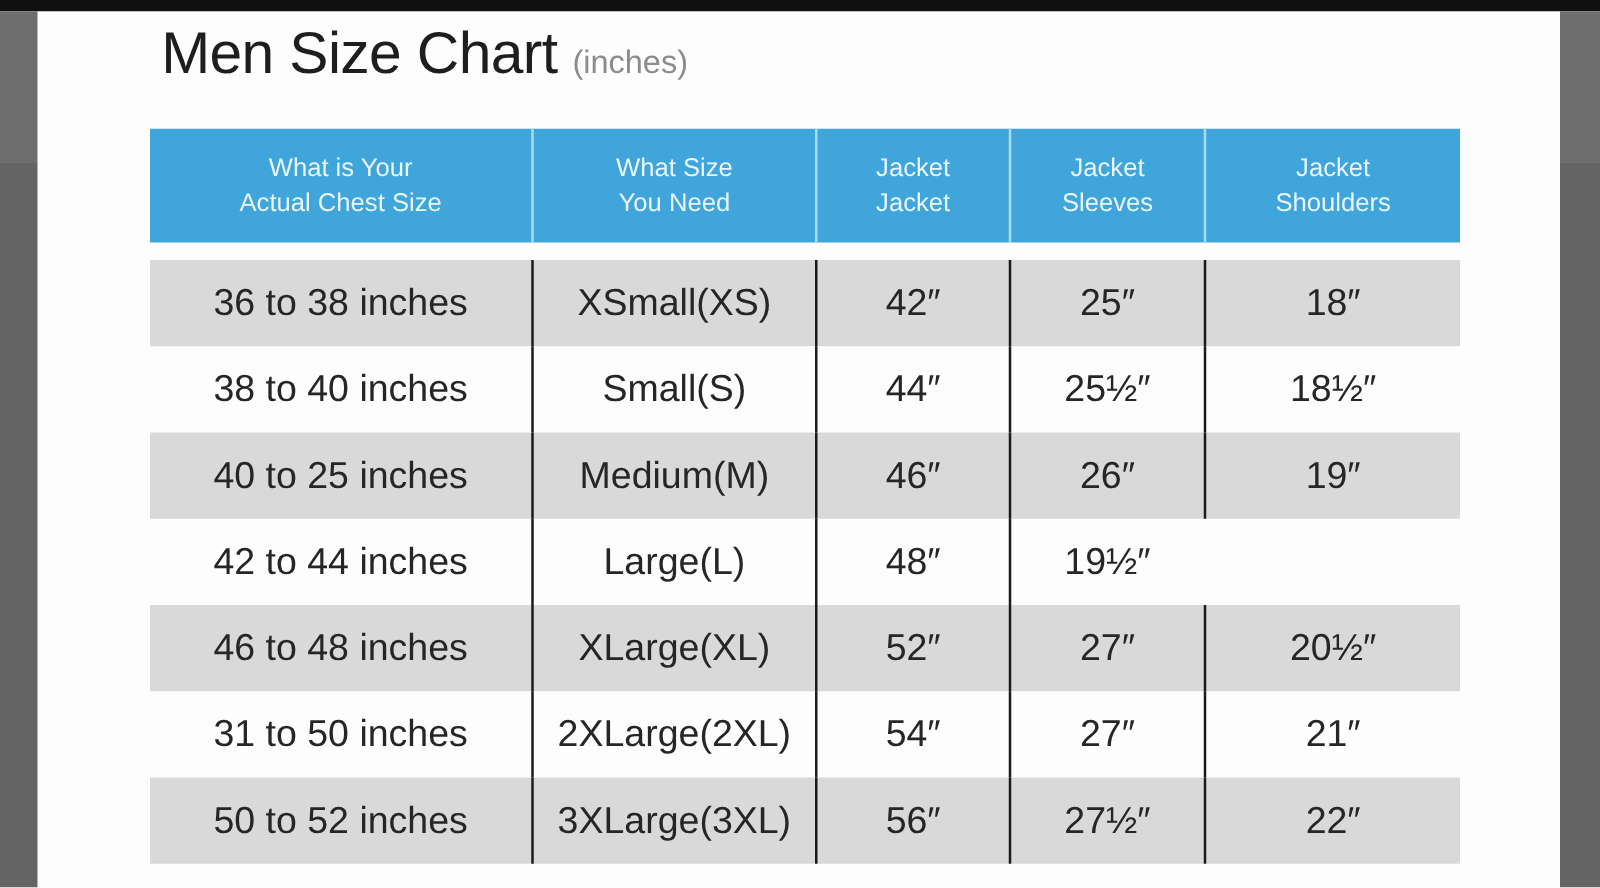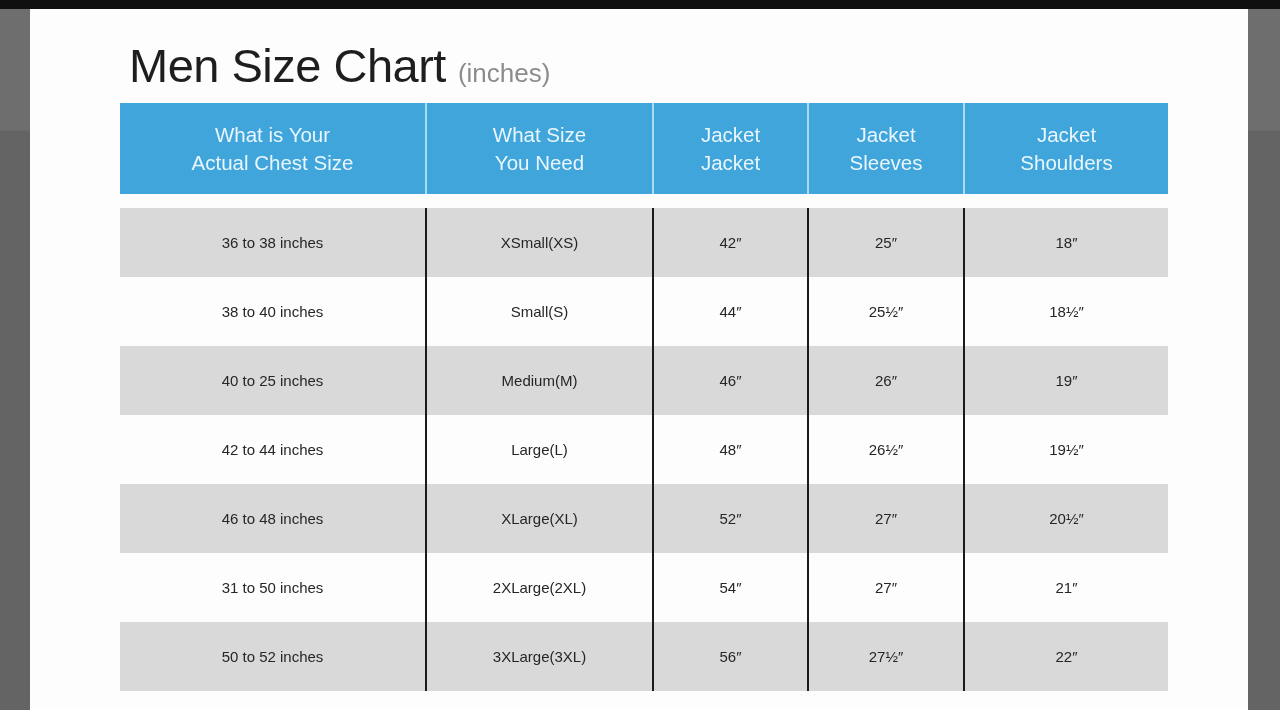--- a/index.html
+++ b/index.html
@@ -27,21 +27,20 @@
   .title-wrap{
     position:absolute;left:129px;top:14px;
     white-space:nowrap;
   }
   .title{
     display:inline-block;
     font-size:47px;
     letter-spacing:-0.5px;
     color:#1e1e1e;
     vertical-align:baseline;
-    margin-top:24px;
   }
   .title-suffix{
     display:inline-block;
     font-size:26px;
     color:#8c8c8c;
     margin-left:12px;
     vertical-align:baseline;
     text-align:center;
   }
   .size-table{
@@ -71,21 +70,21 @@
   .tr{
     display:grid;
     grid-template-columns:305px 227px 155px 156px 205px;
     height:69px;
   }
   .tr.alt{
     background:#d9d9d9;
   }
   .td{
     display:flex;align-items:center;justify-content:center;
-    font-size:15px;
+    font-size:30px;
     color:#262626;
     text-align:center;
   }
   .td + .td{
     border-left:2px solid #1b1b1b;
   }
 </style>
 </head>
 <body>
 
@@ -140,21 +139,20 @@
           <div class="td">40 to 25 inches</div>
           <div class="td">Medium(M)</div>
           <div class="td">46″</div>
           <div class="td">26″</div>
           <div class="td">19″</div>
         </div>
         <div class="tr">
           <div class="td">42 to 44 inches</div>
           <div class="td">Large(L)</div>
           <div class="td">48″</div>
-          <div class="td">26½″</div>
           <div class="td">19½″</div>
         </div>
         <div class="tr alt">
           <div class="td">46 to 48 inches</div>
           <div class="td">XLarge(XL)</div>
           <div class="td">52″</div>
           <div class="td">27″</div>
           <div class="td">20½″</div>
         </div>
         <div class="tr">

